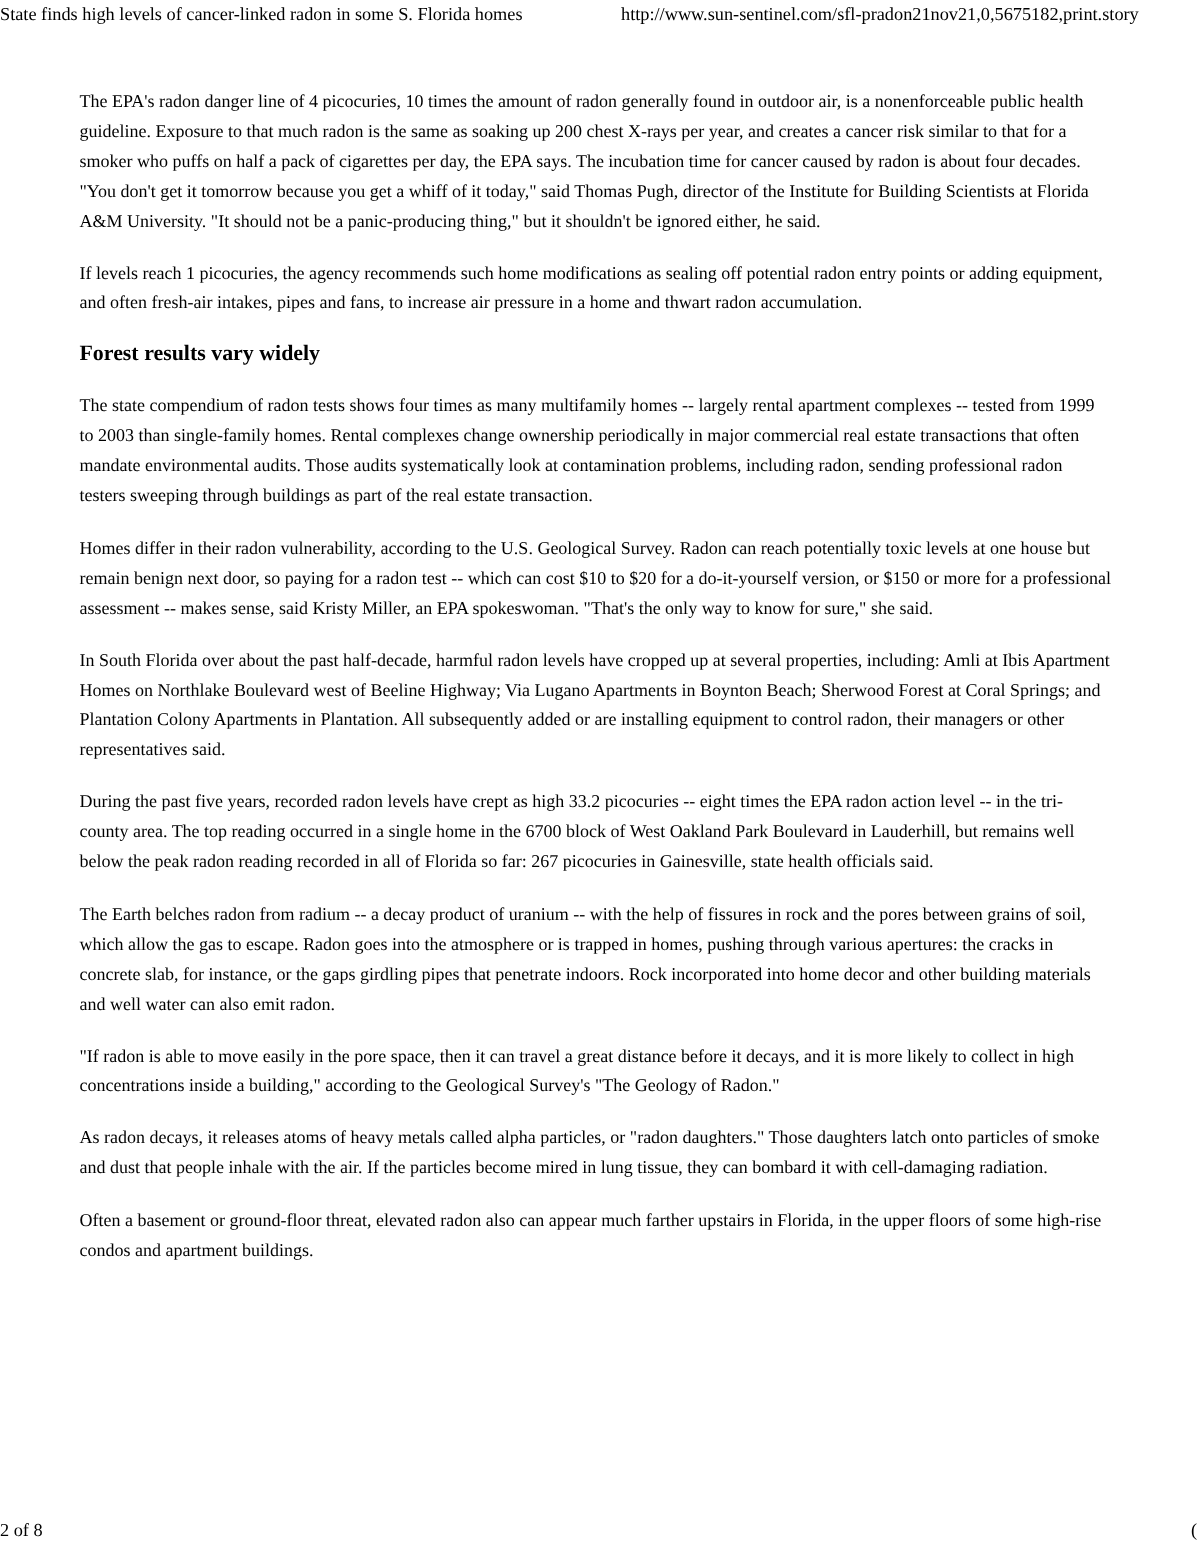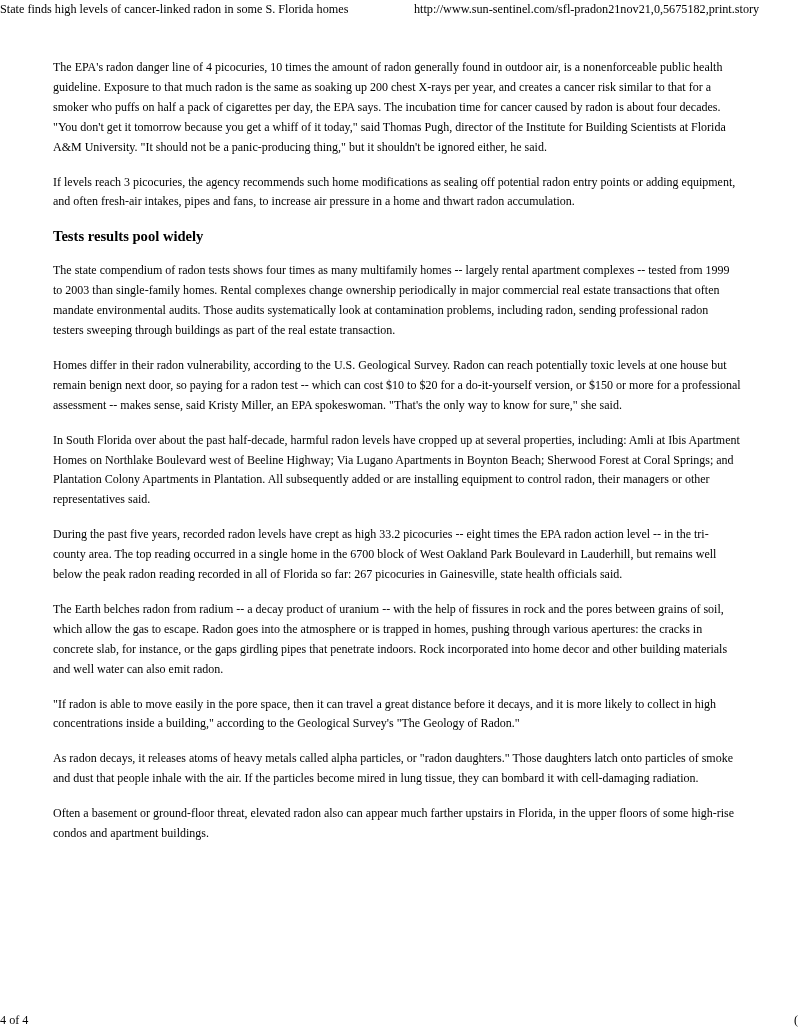--- a/index.html
+++ b/index.html
@@ -89,33 +89,33 @@
 
 <div class="page">
 
   <div class="page-header">
     <span class="header-title">State finds high levels of cancer-linked radon in some S. Florida homes</span>
     <span class="header-url">http://www.sun-sentinel.com/sfl-pradon21nov21,0,5675182,print.story</span>
   </div>
 
   <div class="content">
     <p class="para">The EPA's radon danger line of 4 picocuries, 10 times the amount of radon generally found in outdoor air, is a nonenforceable public health guideline. Exposure to that much radon is the same as soaking up 200 chest X-rays per year, and creates a cancer risk similar to that for a smoker who puffs on half a pack of cigarettes per day, the EPA says. The incubation time for cancer caused by radon is about four decades. "You don't get it tomorrow because you get a whiff of it today," said Thomas Pugh, director of the Institute for Building Scientists at Florida A&amp;M University. "It should not be a panic-producing thing," but it shouldn't be ignored either, he said.</p>
-    <p class="para">If levels reach 3 picocuries, the agency recommends such home modifications as sealing off potential radon entry points or adding equipment, and often fresh-air intakes, pipes and fans, to increase air pressure in a home and thwart radon accumulation.</p>
+    <p class="para">If levels reach 1 picocuries, the agency recommends such home modifications as sealing off potential radon entry points or adding equipment, and often fresh-air intakes, pipes and fans, to increase air pressure in a home and thwart radon accumulation.</p>
 
-    <h2 class="subhead">Tests results pool widely</h2>
+    <h2 class="subhead">Forest results vary widely</h2>
 
     <p class="para">The state compendium of radon tests shows four times as many multifamily homes -- largely rental apartment complexes -- tested from 1999 to 2003 than single-family homes. Rental complexes change ownership periodically in major commercial real estate transactions that often mandate environmental audits. Those audits systematically look at contamination problems, including radon, sending professional radon testers sweeping through buildings as part of the real estate transaction.</p>
     <p class="para">Homes differ in their radon vulnerability, according to the U.S. Geological Survey. Radon can reach potentially toxic levels at one house but remain benign next door, so paying for a radon test -- which can cost $10 to $20 for a do-it-yourself version, or $150 or more for a professional assessment -- makes sense, said Kristy Miller, an EPA spokeswoman. "That's the only way to know for sure," she said.</p>
     <p class="para">In South Florida over about the past half-decade, harmful radon levels have cropped up at several properties, including: Amli at Ibis Apartment Homes on Northlake Boulevard west of Beeline Highway; Via Lugano Apartments in Boynton Beach; Sherwood Forest at Coral Springs; and Plantation Colony Apartments in Plantation. All subsequently added or are installing equipment to control radon, their managers or other representatives said.</p>
     <p class="para">During the past five years, recorded radon levels have crept as high 33.2 picocuries -- eight times the EPA radon action level -- in the tri-county area. The top reading occurred in a single home in the 6700 block of West Oakland Park Boulevard in Lauderhill, but remains well below the peak radon reading recorded in all of Florida so far: 267 picocuries in Gainesville, state health officials said.</p>
     <p class="para">The Earth belches radon from radium -- a decay product of uranium -- with the help of fissures in rock and the pores between grains of soil, which allow the gas to escape. Radon goes into the atmosphere or is trapped in homes, pushing through various apertures: the cracks in concrete slab, for instance, or the gaps girdling pipes that penetrate indoors. Rock incorporated into home decor and other building materials and well water can also emit radon.</p>
     <p class="para">"If radon is able to move easily in the pore space, then it can travel a great distance before it decays, and it is more likely to collect in high concentrations inside a building," according to the Geological Survey's "The Geology of Radon."</p>
     <p class="para">As radon decays, it releases atoms of heavy metals called alpha particles, or "radon daughters." Those daughters latch onto particles of smoke and dust that people inhale with the air. If the particles become mired in lung tissue, they can bombard it with cell-damaging radiation.</p>
     <p class="para">Often a basement or ground-floor threat, elevated radon also can appear much farther upstairs in Florida, in the upper floors of some high-rise condos and apartment buildings.</p>
 
   </div>
 
   <div class="page-footer">
-    <span class="footer-left">4 of 4</span>
+    <span class="footer-left">2 of 8</span>
     <span class="footer-right">(</span>
   </div>
 
 </div>
 
 </body></html>

